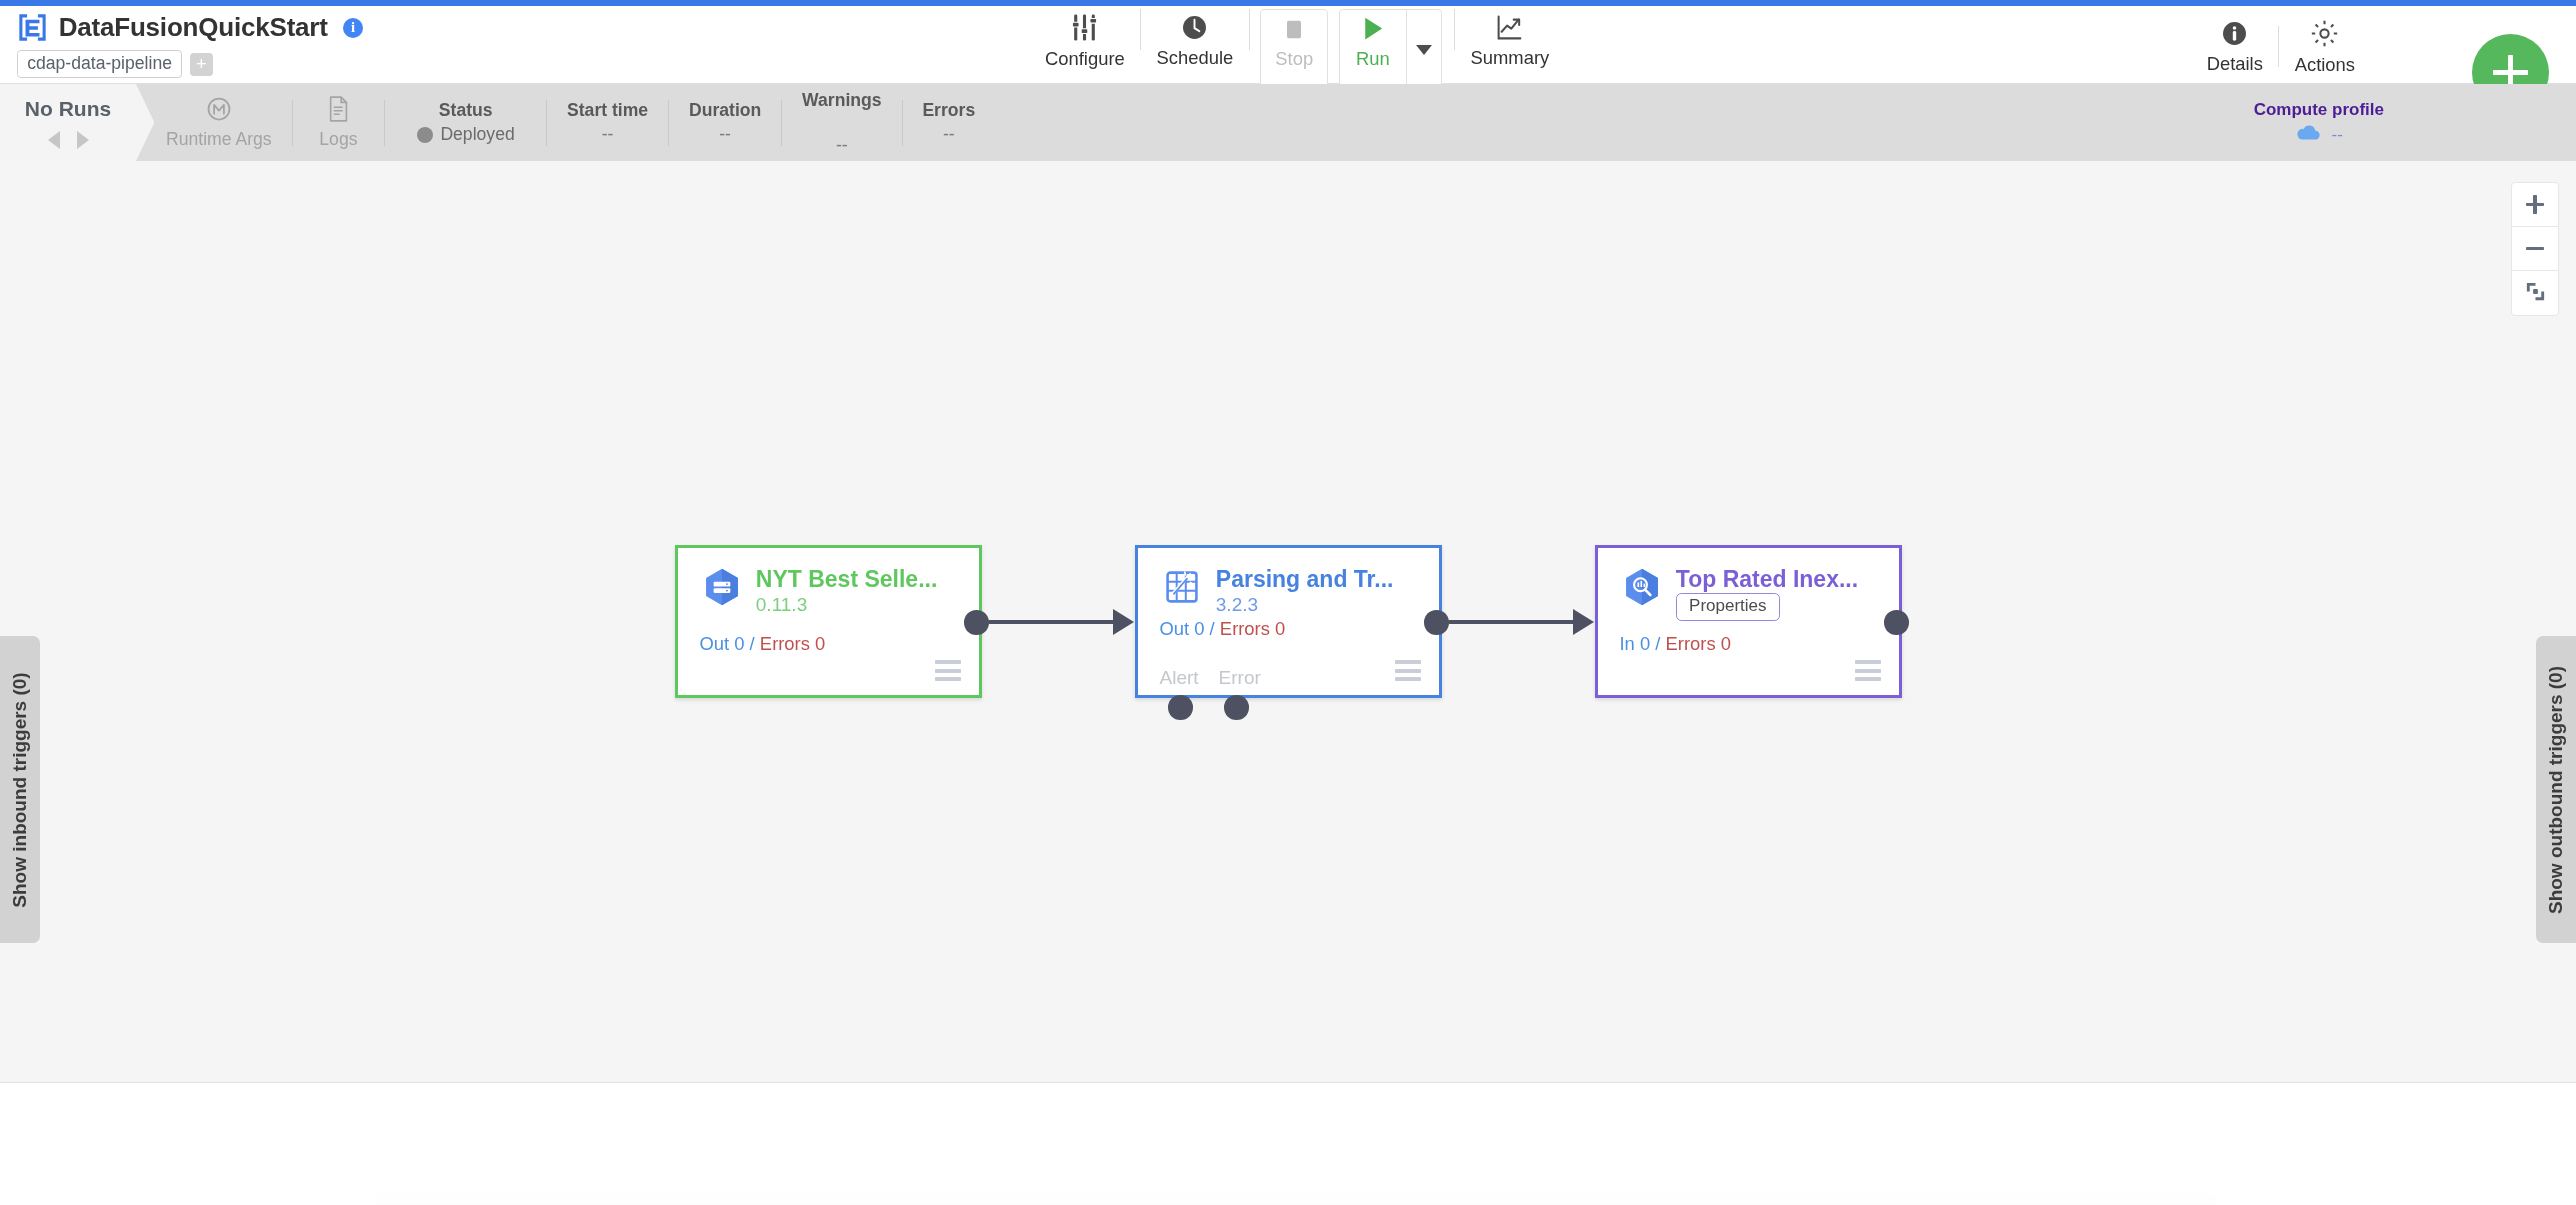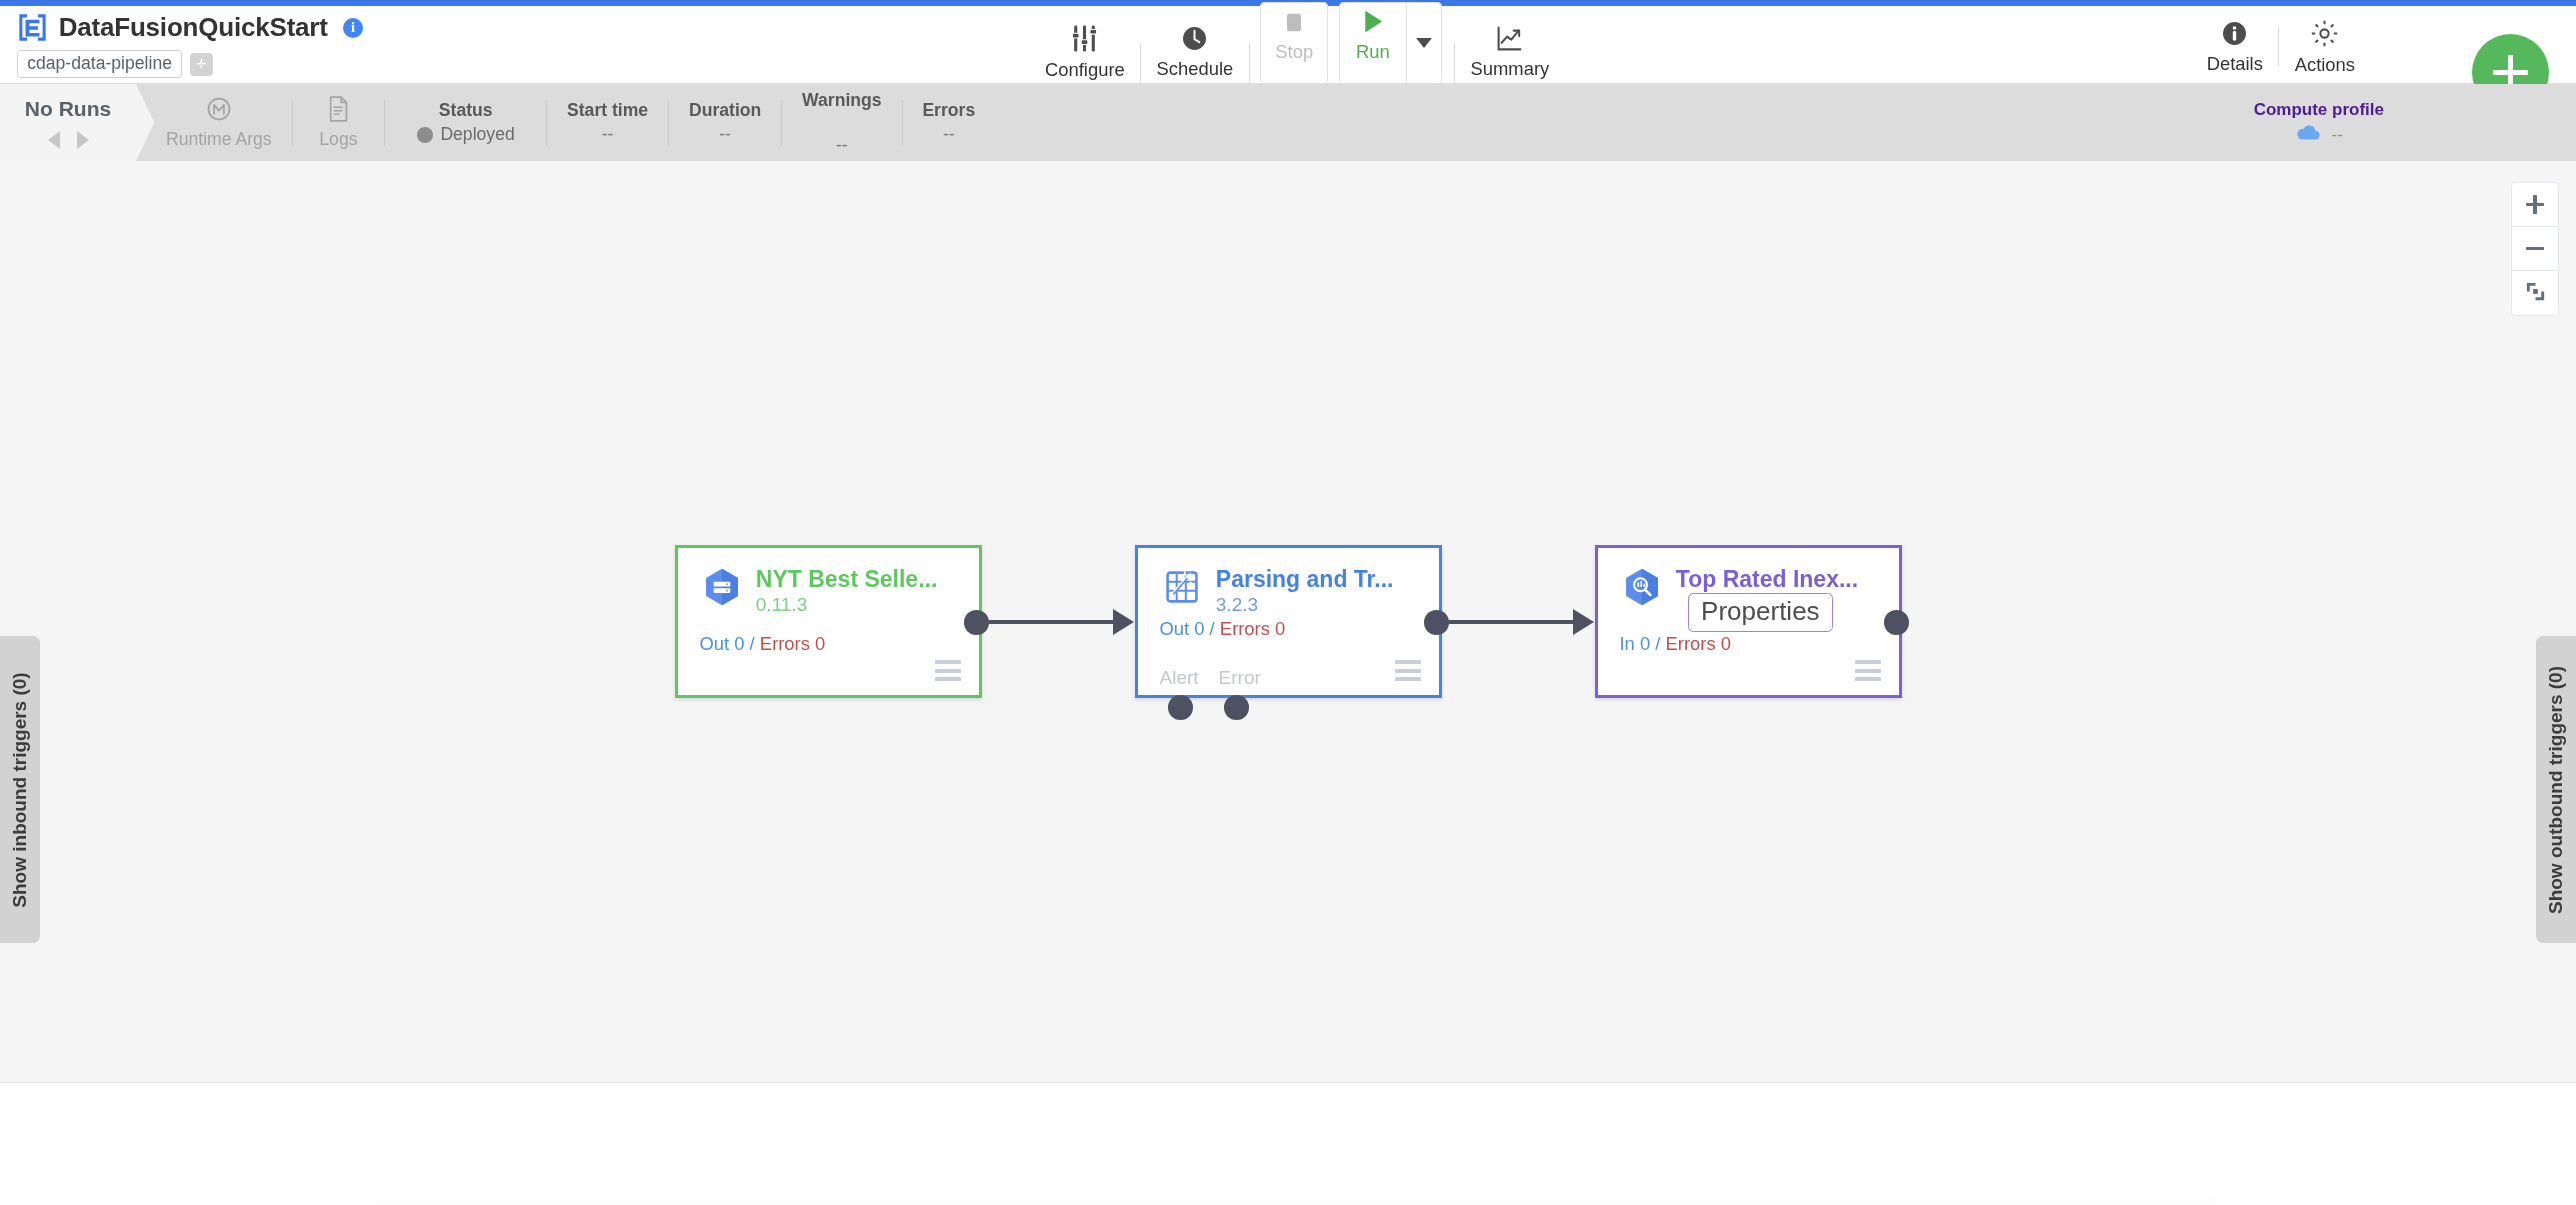--- a/index.html
+++ b/index.html
@@ -44,21 +44,21 @@
   }
   .chip-add {
     width: 23px; height: 23px; border-radius: 3.8px; background: #d3d3d3;
     color: #ffffff; font-size: 18.4px; line-height: 21.5px; text-align: center;
     font-weight: 300;
   }
 
   
   .actions-center {
     position: absolute; left: 1031px; top: 3.1px; height: 75px;
-    display: flex; align-items: flex-end;
+    display: flex; align-items: flex-start;
   }
   .act {
     display: flex; flex-direction: column; align-items: center; justify-content: center;
     min-width: 74px; padding: 0 14px; height: 64px; gap: 2.3px;
   }
   .act .lbl { font-size: 18.4px; color: #333333; white-space: nowrap; }
   .act .lbl.green { color: #4caf50; }
   .act .lbl.grey  { color: #bdbdbd; }
   .vdiv { width: 0.8px; height: 41px; background: #dcdcdc; margin: 0 1.5px; }
 
@@ -184,23 +184,23 @@
   .m-sep { color: #4a90e2; }
   .m-err { color: #c0504d; }
 
   .node-alerts { position: absolute; left: 21.5px; bottom: 6.1px; font-size: 19px; color: #c4c7cc; display: flex; gap: 20px; }
 
   .hamburger { position: absolute; right: 18.4px; bottom: 14px; width: 26px; }
   .hamburger i { display: block; height: 3.8px; background: #c8cdd8; margin-bottom: 4.6px; border-radius: 0.8px; }
   .hamburger i:last-child { margin-bottom: 0; }
 
   .properties-pill {
-    position: absolute; left: 12px; top: 28px;
+    position: absolute; left: 0; top: 28px;
     border: 1.5px solid #9a84e0; border-radius: 5.4px; background: #ffffff;
-    padding: 2.3px 12.3px 3.8px; font-size: 26px; color: #4d4d4d; white-space: nowrap;
+    padding: 2.3px 12.3px 3.8px; font-size: 17px; color: #4d4d4d; white-space: nowrap;
   }
 
   
   .endpoint { position: absolute; width: 24.5px; height: 24.5px; border-radius: 50%; background: #4e5161; }
   .edge { position: absolute; height: 3.8px; background: #4e5161; }
   .arrowhead {
     position: absolute; width: 0; height: 0;
     border-top: 13px solid transparent; border-bottom: 13px solid transparent;
     border-left: 21.5px solid #4e5161;
   }

